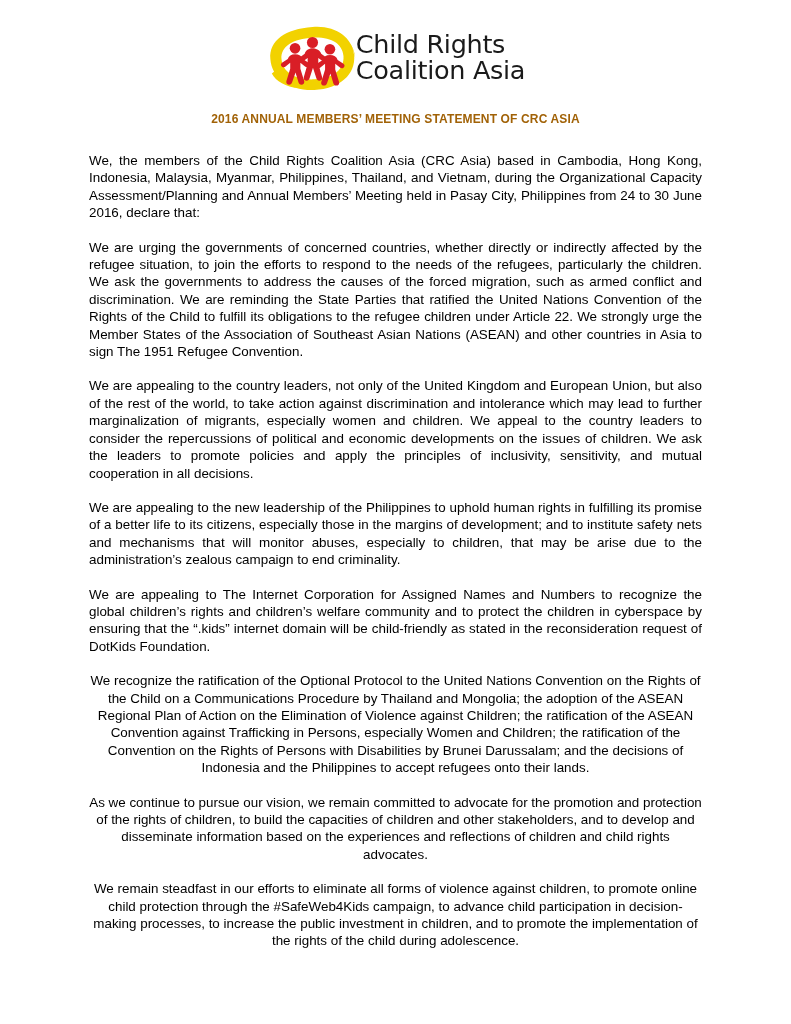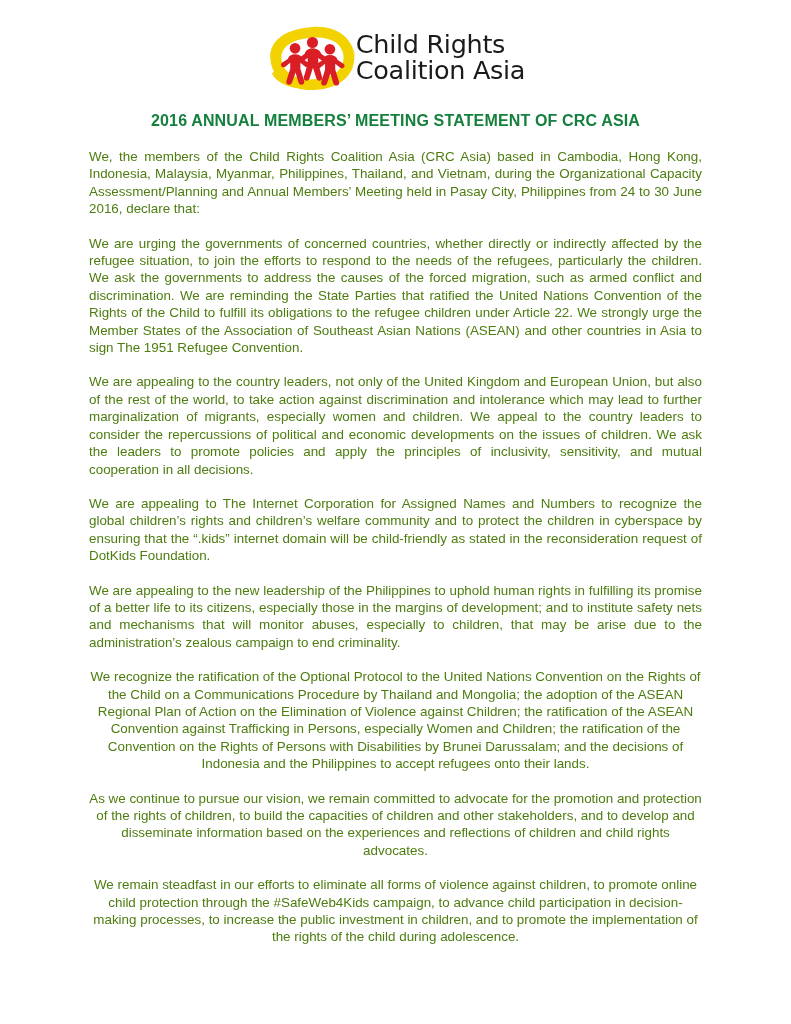--- a/index.html
+++ b/index.html
@@ -59,40 +59,40 @@
     font-weight: 400;
     letter-spacing: -0.3px;
     color: #1a1a1a;
     white-space: nowrap;
   }
 
   
   .doc-title {
     text-align: center;
     font-family: "Liberation Sans", sans-serif;
-    font-size: 16px;
+    font-size: 12px;
     font-weight: bold;
     letter-spacing: 0.15px;
     margin: 14px 0 0 0;
     padding: 0 40px;
-    color: #15803d;
+    color: #a16207;
   }
 
   
   .body-wrap {
     margin: 0 auto;
     width: 613px;
     padding-top: 18px;
   }
   p.para {
     font-family: "Liberation Sans", sans-serif;
     font-size: 13.4px;
     line-height: 17.4px;
-    color: #4d7c0f;
-    margin: 0 0 17px 0;
+    color: #000000;
+    margin: 8px 0 17px 0;
     text-align: justify;
     text-justify: inter-word;
     hyphens: none;
     word-spacing: 0px;
   }
   p.para.ragged {
     text-align: center;
   }
   p.para:last-child { margin-bottom: 0; }
 </style>
@@ -155,20 +155,20 @@
 
     </div>
   </div>
 
   <h1 class="doc-title">2016 ANNUAL MEMBERS’ MEETING STATEMENT OF CRC ASIA</h1>
 
   <div class="body-wrap">
     <p class="para">We, the members of the Child Rights Coalition Asia (CRC Asia) based in Cambodia, Hong Kong, Indonesia, Malaysia, Myanmar, Philippines, Thailand, and Vietnam, during the Organizational Capacity Assessment/Planning and Annual Members’ Meeting held in Pasay City, Philippines from 24 to 30 June 2016, declare that:</p>
     <p class="para">We are urging the governments of concerned countries, whether directly or indirectly affected by the refugee situation, to join the efforts to respond to the needs of the refugees, particularly the children. We ask the governments to address the causes of the forced migration, such as armed conflict and discrimination. We are reminding the State Parties that ratified the United Nations Convention of the Rights of the Child to fulfill its obligations to the refugee children under Article 22. We strongly urge the Member States of the Association of Southeast Asian Nations (ASEAN) and other countries in Asia to sign The 1951 Refugee Convention.</p>
     <p class="para">We are appealing to the country leaders, not only of the United Kingdom and European Union, but also of the rest of the world, to take action against discrimination and intolerance which may lead to further marginalization of migrants, especially women and children. We appeal to the country leaders to consider the repercussions of political and economic developments on the issues of children. We ask the leaders to promote policies and apply the principles of inclusivity, sensitivity, and mutual cooperation in all decisions.</p>
+    <p class="para">We are appealing to the new leadership of the Philippines to uphold human rights in fulfilling its promise of a better life to its citizens, especially those in the margins of development; and to institute safety nets and mechanisms that will monitor abuses, especially to children, that may be arise due to the administration’s zealous campaign to end criminality.</p>
     <p class="para">We are appealing to The Internet Corporation for Assigned Names and Numbers to recognize the global children’s rights and children’s welfare community and to protect the children in cyberspace by ensuring that the “.kids” internet domain will be child-friendly as stated in the reconsideration request of DotKids Foundation.</p>
-    <p class="para">We are appealing to the new leadership of the Philippines to uphold human rights in fulfilling its promise of a better life to its citizens, especially those in the margins of development; and to institute safety nets and mechanisms that will monitor abuses, especially to children, that may be arise due to the administration’s zealous campaign to end criminality.</p>
     <p class="para ragged">We recognize the ratification of the Optional Protocol to the United Nations Convention on the Rights of the Child on a Communications Procedure by Thailand and Mongolia; the adoption of the ASEAN Regional Plan of Action on the Elimination of Violence against Children; the ratification of the ASEAN Convention against Trafficking in Persons, especially Women and Children; the ratification of the Convention on the Rights of Persons with Disabilities by Brunei Darussalam; and the decisions of Indonesia and the Philippines to accept refugees onto their lands.</p>
     <p class="para ragged">As we continue to pursue our vision, we remain committed to advocate for the promotion and protection of the rights of children, to build the capacities of children and other stakeholders, and to develop and disseminate information based on the experiences and reflections of children and child rights advocates.</p>
     <p class="para ragged">We remain steadfast in our efforts to eliminate all forms of violence against children, to promote online child protection through the #SafeWeb4Kids campaign, to advance child participation in decision-making processes, to increase the public investment in children, and to promote the implementation of the rights of the child during adolescence.</p>
   </div>
 
 </div>
 
 </body></html>

